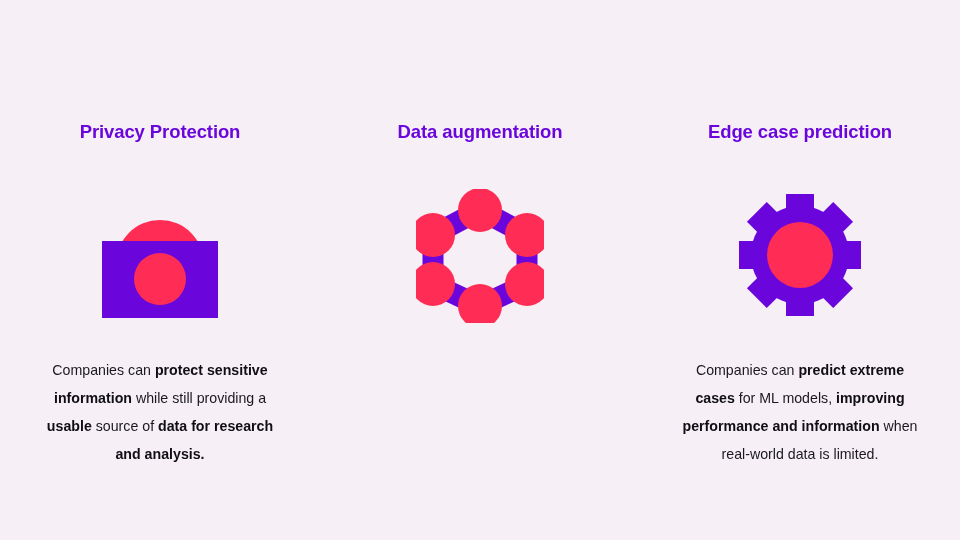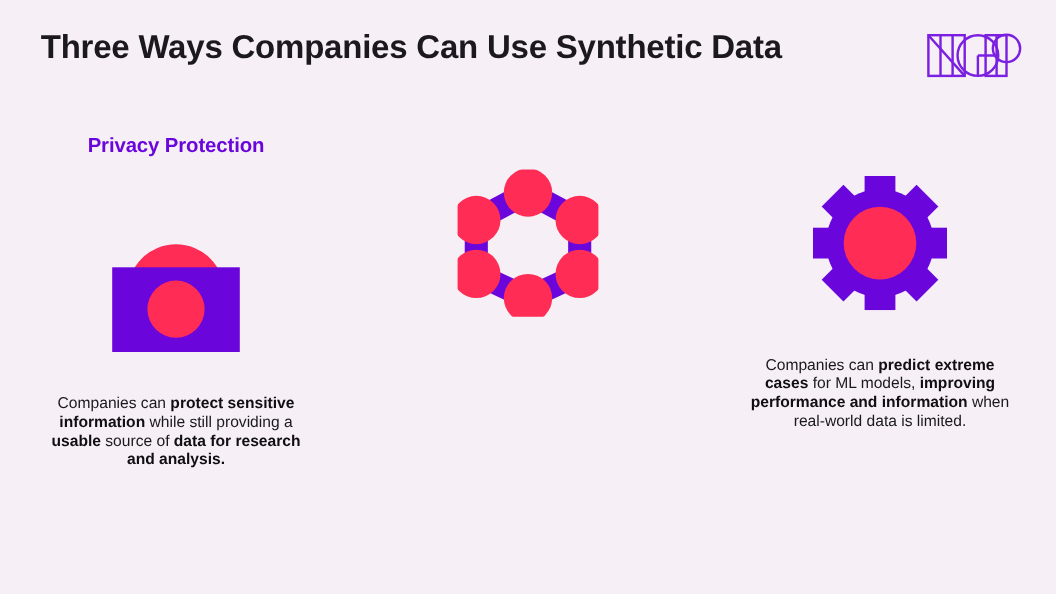--- a/index.html
+++ b/index.html
@@ -77,56 +77,33 @@
     margin-top: 38px;
     display: flex;
     align-items: center;
     justify-content: center;
   }
   .body-text {
     margin-top: 28px;
     width: 244px;
     text-align: center;
     font-size: 14.2px;
-    line-height: 17px;
+    line-height: 28px;
     color: #1b1820;
   }
   .body-text b {
     font-weight: 700;
     color: #100d14;
   }
 </style>
 </head>
 <body>
 
 <div class="slide">
 
-  <div class="header">
-    <div class="slide-title">Three Ways Companies Can Use Synthetic Data</div>
-
-    <div class="logo">
-      <svg width="94" height="48" viewBox="0 0 94 48" fill="none">
-        <g stroke="#7b1fe0" stroke-width="2.2" fill="none">
-
-          <rect x="8" y="6" width="33" height="37"></rect>
-          <line x1="8" y1="6" x2="41" y2="43"></line>
-          <line x1="19" y1="6" x2="19" y2="43"></line>
-          <line x1="30" y1="6" x2="30" y2="43"></line>
-
-          <circle cx="53" cy="24.5" r="18.5"></circle>
-          <path d="M53 24.5 L71 24.5"></path>
-          <path d="M53 24.5 L53 43"></path>
-
-          <rect x="60" y="6" width="19" height="37"></rect>
-          <circle cx="79" cy="18" r="12.4"></circle>
-          <line x1="70" y1="6" x2="70" y2="43"></line>
-        </g>
-      </svg>
-    </div>
-  </div>
 
   <div class="columns">
 
     <div class="column">
       <div class="col-heading">Privacy Protection</div>
 
       <div class="icon-wrap">
         <svg width="128" height="133" viewBox="0 0 128 133">
 
           <path d="M20 76 A44 44 0 0 1 108 76 L108 84 L84 84 L84 76
@@ -135,20 +112,21 @@
           <rect x="6" y="53" width="116" height="77" fill="#6a06dc"></rect>
 
           <circle cx="64" cy="91" r="26" fill="#ff2d55"></circle>
         </svg>
       </div>
 
       <div class="body-text">Companies can <b>protect sensitive information</b> while still providing a <b>usable</b> source of <b>data for research and analysis.</b></div>
     </div>
 
     <div class="column">
+      <div class="col-heading">Data augmentation</div>
 
       <div class="icon-wrap">
         <svg width="128" height="134" viewBox="0 0 128 134">
           <g stroke="#6a06dc" stroke-width="21" stroke-linecap="butt" fill="none">
             <line x1="64" y1="21" x2="17" y2="46"></line>
             <line x1="17" y1="46" x2="17" y2="95"></line>
             <line x1="17" y1="95" x2="64" y2="117"></line>
             <line x1="64" y1="117" x2="111" y2="95"></line>
             <line x1="111" y1="95" x2="111" y2="46"></line>
             <line x1="111" y1="46" x2="64" y2="21"></line>
@@ -160,20 +138,21 @@
             <circle cx="64" cy="117" r="22"></circle>
             <circle cx="111" cy="95" r="22"></circle>
             <circle cx="111" cy="46" r="22"></circle>
           </g>
         </svg>
       </div>
 
     </div>
 
     <div class="column">
+      <div class="col-heading">Edge case prediction</div>
 
       <div class="icon-wrap">
         <svg width="122" height="122" viewBox="0 0 122 122">
           <g fill="#6a06dc">
             <circle cx="61" cy="61" r="49"></circle>
             <rect x="47" y="0" width="28" height="26"></rect>
             <rect x="47" y="96" width="28" height="26"></rect>
             <rect x="0" y="47" width="26" height="28"></rect>
             <rect x="96" y="47" width="26" height="28"></rect>
             <rect x="47" y="0" width="28" height="26" transform="rotate(45 61 61)"></rect>

